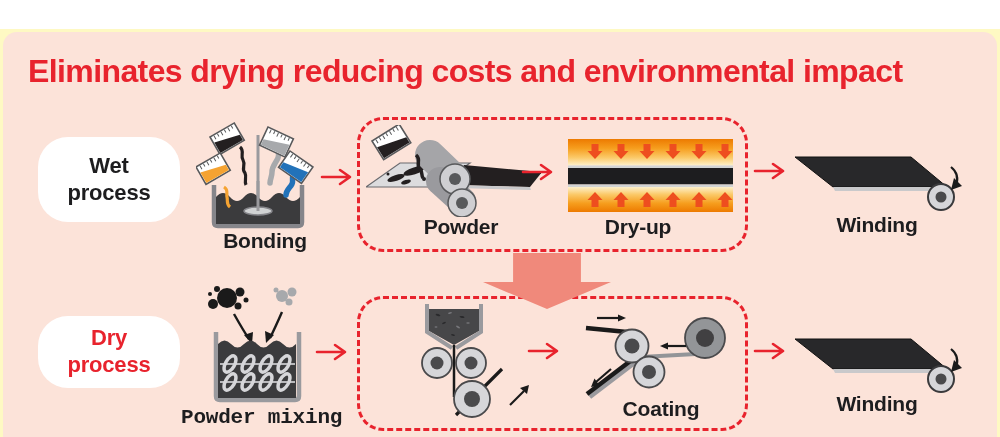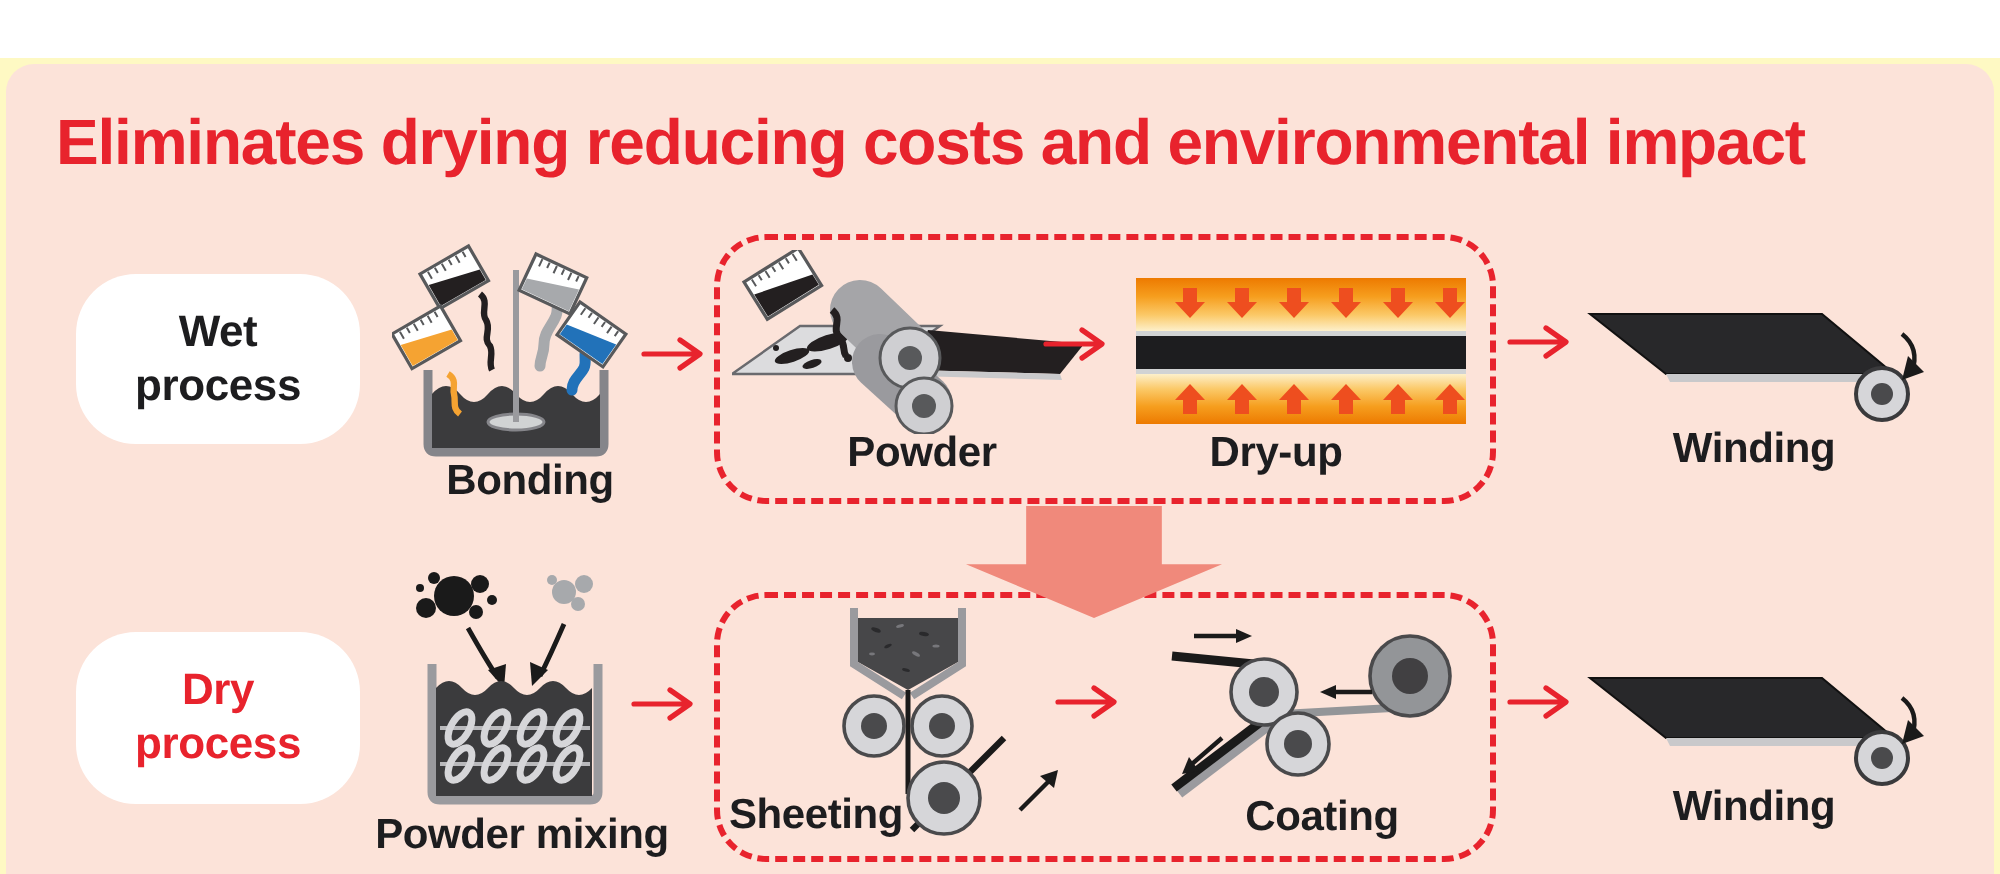--- a/index.html
+++ b/index.html
@@ -3,21 +3,21 @@
 <meta charset="utf-8">
 <style>
   html,body{margin:0;padding:0;background:#ffffff;font-family:"Liberation Sans","DejaVu Sans",sans-serif;}
   .stage{position:relative;width:1000px;height:437px;overflow:hidden;background:#fef9c3;margin-top:29px;}
   .panel{position:absolute;left:3px;top:3px;width:994px;height:434px;background:#fce3d9;border-radius:14px 14px 0 0;}
   .title{position:absolute;left:28px;top:24px;margin:0;font-size:32px;font-weight:bold;color:#e8232d;letter-spacing:-0.6px;white-space:nowrap;}
   .pbox{position:absolute;left:38px;width:142px;background:#ffffff;border-radius:30px;display:flex;align-items:center;justify-content:center;}
   .pbox-text{display:block;width:104px;text-align:center;font-weight:bold;font-size:22px;line-height:1.22;letter-spacing:-0.2px;}
   #wet-box{top:108px;height:85px;}
   #wet-box .pbox-text{color:#1d1d1f;}
-  #dry-box{top:287px;height:86px;}
+  #dry-box{top:287px;height:72px;}
   #dry-box .pbox-text{color:#e8232d;}
   .dbox{position:absolute;left:357px;width:391px;height:135px;border:3px dashed #e8232d;border-radius:26px;box-sizing:border-box;background:transparent;}
   #dbox-wet{top:88px;}
   #dbox-dry{top:267px;}
   .lbl{position:absolute;text-align:center;font-weight:bold;font-size:21px;color:#1d1d1f;letter-spacing:-0.2px;white-space:nowrap;}
   .icon{position:absolute;line-height:0;}
   .farrow{position:absolute;line-height:0;}
   .transform-arrow{position:absolute;left:483px;top:224px;width:128px;height:56px;background:#f0897b;z-index:2;
     clip-path:polygon(23.5% 0, 76.5% 0, 76.5% 52%, 100% 52%, 50% 100%, 0 52%, 23.5% 52%);}
 </style>
@@ -216,21 +216,21 @@
         <ellipse cx="48" cy="78" rx="4.5" ry="9" transform="rotate(30 48 78)"></ellipse>
         <ellipse cx="66" cy="78" rx="4.5" ry="9" transform="rotate(30 66 78)"></ellipse>
         <ellipse cx="84" cy="78" rx="4.5" ry="9" transform="rotate(30 84 78)"></ellipse>
         <ellipse cx="30" cy="96" rx="4.5" ry="9" transform="rotate(30 30 96)"></ellipse>
         <ellipse cx="48" cy="96" rx="4.5" ry="9" transform="rotate(30 48 96)"></ellipse>
         <ellipse cx="66" cy="96" rx="4.5" ry="9" transform="rotate(30 66 96)"></ellipse>
         <ellipse cx="84" cy="96" rx="4.5" ry="9" transform="rotate(30 84 96)"></ellipse>
       </g>
     </svg>
   </div>
-  <div class="lbl" style="left:181px;top:377px;width:160px;">Powder mixing</div>
+  <div class="lbl" style="left:181px;top:377px;width:160px;font-family:Liberation Mono, monospace;">Powder mixing</div>
 
   <div class="farrow" style="left:315px;top:313px;">
     <svg width="38" height="20" viewBox="0 0 38 20">
         <path d="M2,10 H28 M20,3 L30,10 L20,17" fill="none" stroke="#e8232d" stroke-width="2.6" stroke-linecap="round" stroke-linejoin="round"></path>
       </svg>
   </div>
 
   <div class="dbox" id="dbox-dry"></div>
 
   <div class="icon" style="left:398px;top:272px;">
@@ -254,21 +254,20 @@
       <circle cx="39" cy="62" r="15" fill="#d6d6d9" stroke="#4a4a4c" stroke-width="1.8"></circle>
       <circle cx="39" cy="62" r="6.5" fill="#4a4a4c"></circle>
       <circle cx="73" cy="62" r="15" fill="#d6d6d9" stroke="#4a4a4c" stroke-width="1.8"></circle>
       <circle cx="73" cy="62" r="6.5" fill="#4a4a4c"></circle>
       <circle cx="74" cy="98" r="18" fill="#d6d6d9" stroke="#4a4a4c" stroke-width="1.8"></circle>
       <circle cx="74" cy="98" r="8" fill="#4a4a4c"></circle>
       <line x1="112" y1="104" x2="126" y2="90" stroke="#1a1a1a" stroke-width="2.2"></line>
       <polygon points="122,87 131,84 129,93" fill="#1a1a1a"></polygon>
     </svg>
   </div>
-  <div class="lbl" style="left:364px;top:367px;width:88px;">Sheeting</div>
 
   <div class="farrow" style="left:527px;top:312px;">
     <svg width="38" height="20" viewBox="0 0 38 20">
         <path d="M2,10 H28 M20,3 L30,10 L20,17" fill="none" stroke="#e8232d" stroke-width="2.6" stroke-linecap="round" stroke-linejoin="round"></path>
       </svg>
   </div>
 
   <div class="icon" style="left:583px;top:284px;">
     <svg width="162" height="88" viewBox="0 0 162 88">
       <line x1="3" y1="15" x2="44" y2="19" stroke="#1a1a1a" stroke-width="4.5"></line>

